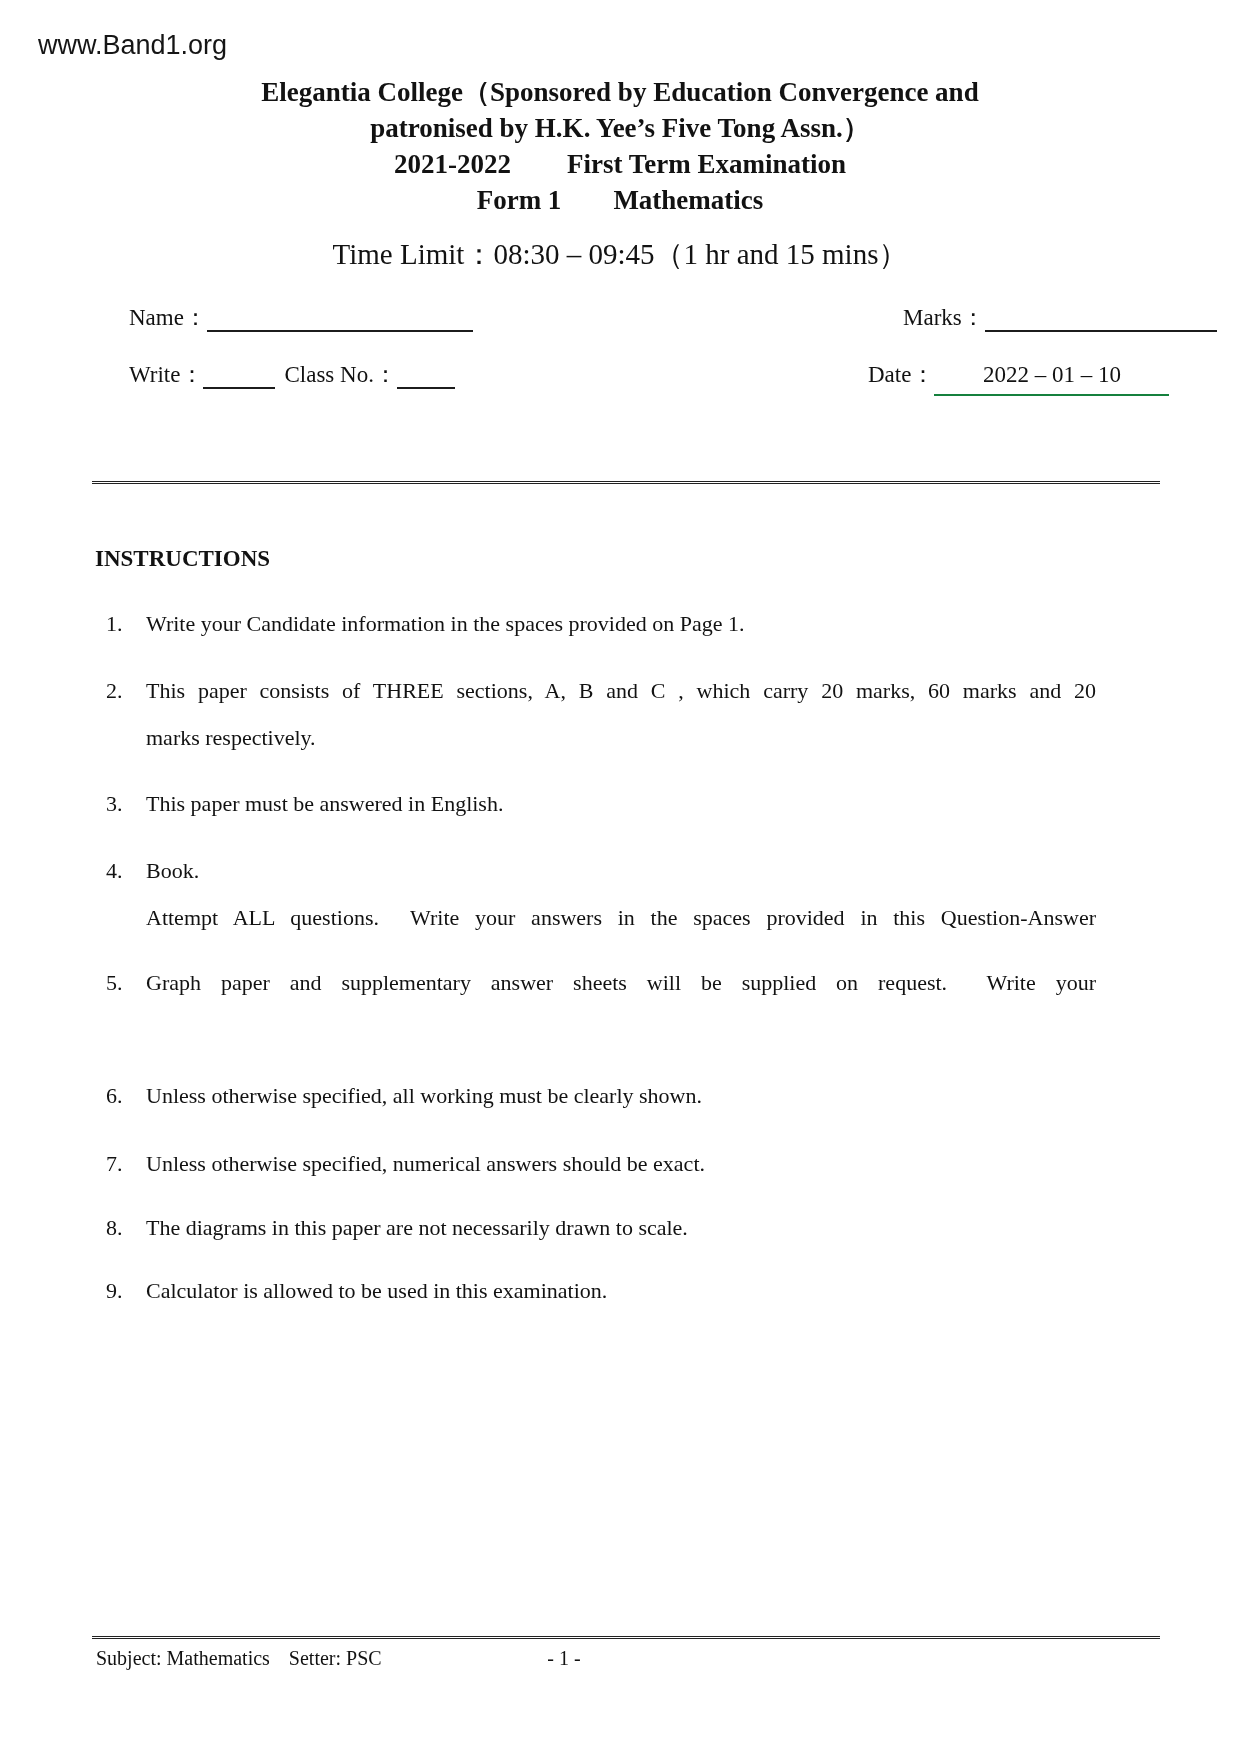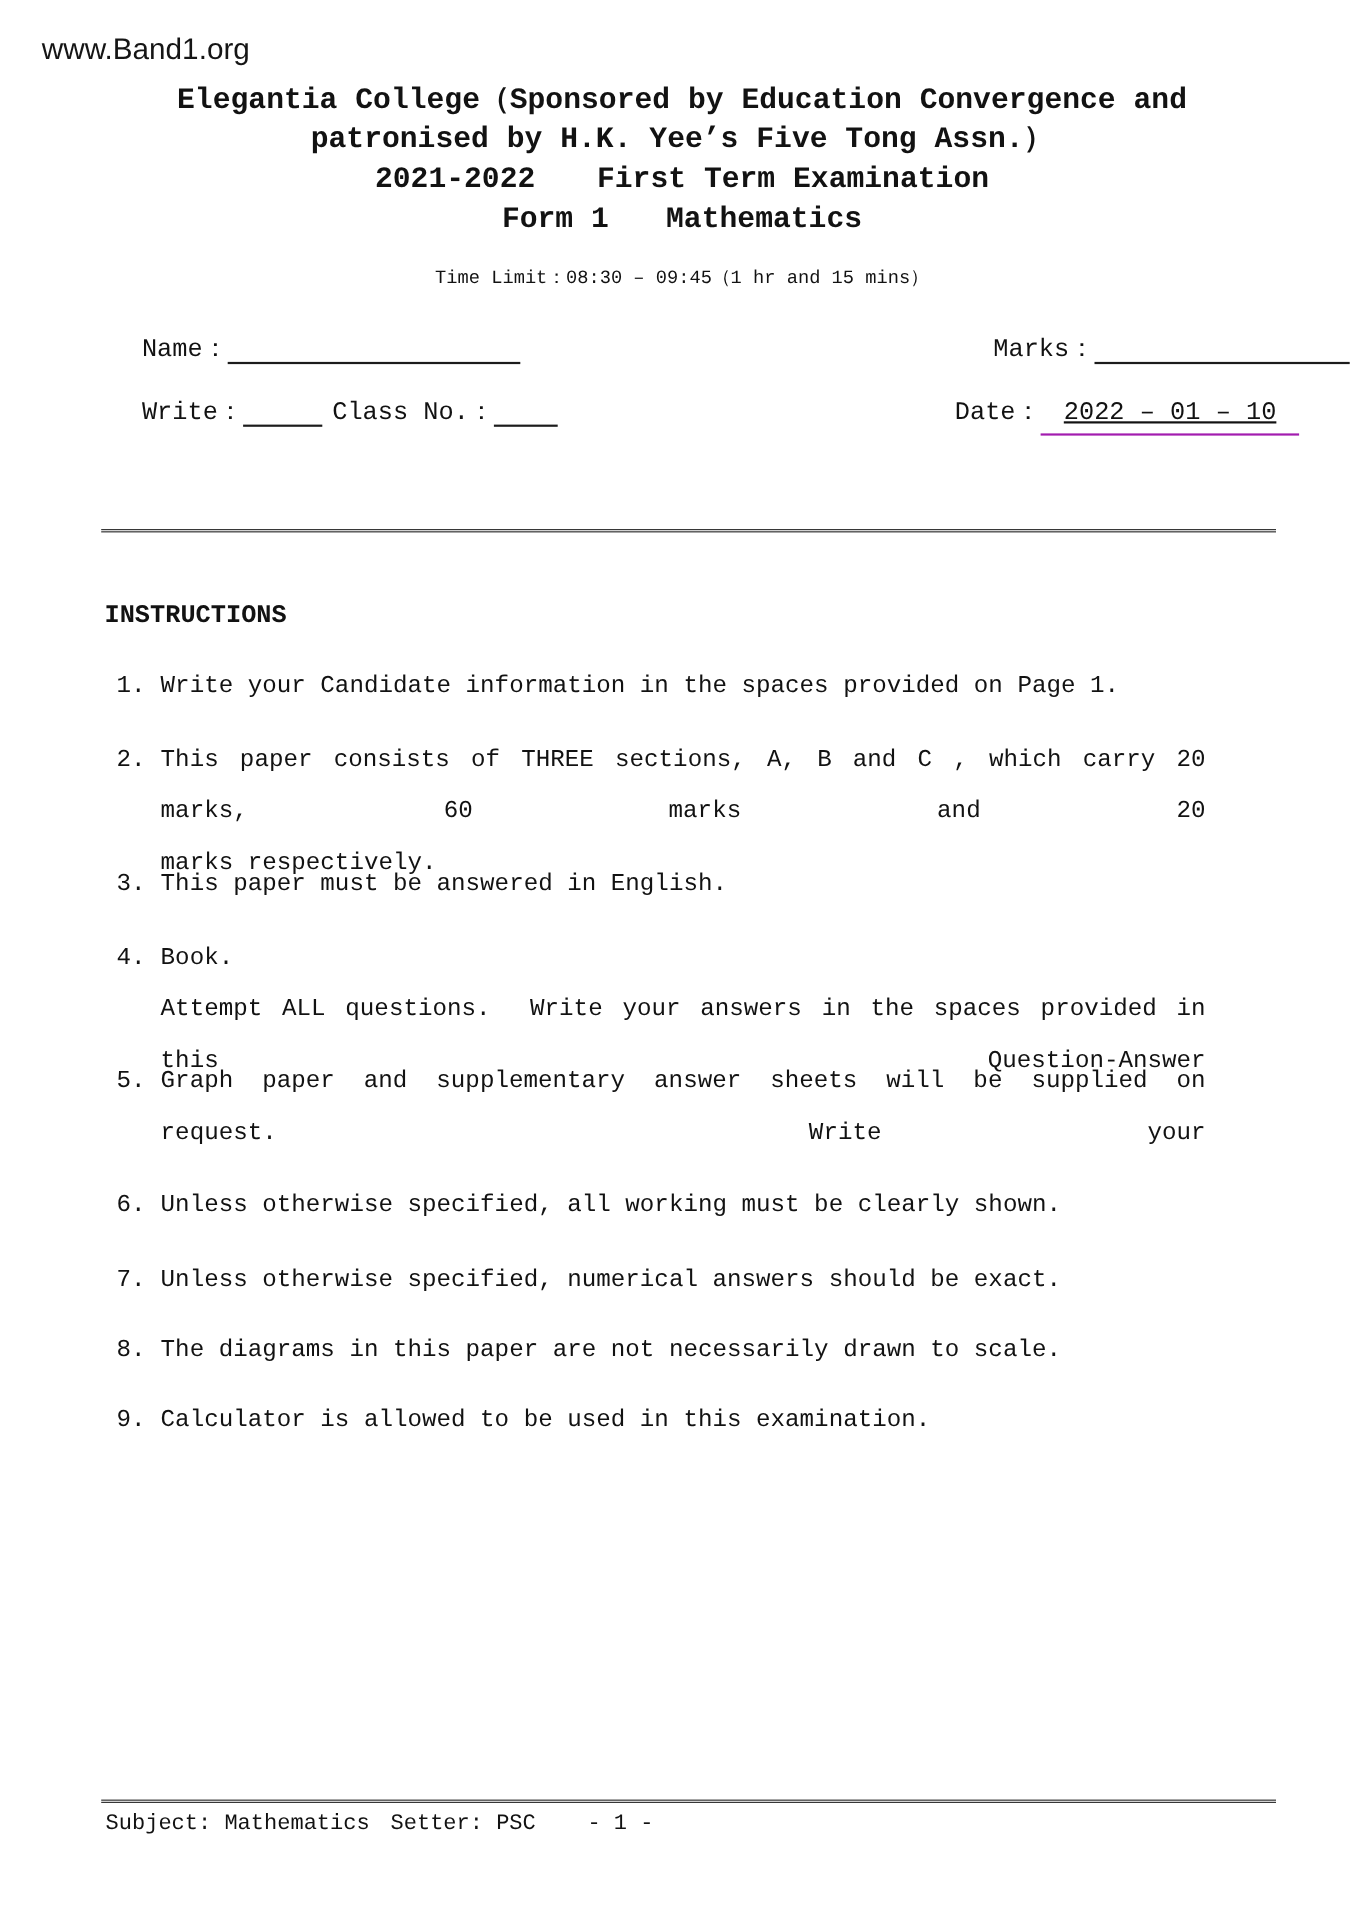--- a/index.html
+++ b/index.html
@@ -5,50 +5,50 @@
   html,body{margin:0;padding:0;background:#ffffff;}
   .page{
     position:relative;
     width:1240px;height:1754px;
     background:#ffffff;
     color:#121212;
     font-family:"Liberation Serif", serif;
     overflow:hidden;
     padding-left:32px;
   }
-  .abs{position:absolute;font-family:Liberation Mono, monospace;}
+  .abs{position:absolute;}
   .watermark{
     left:38px;top:28px;
     font-family:"Liberation Sans", sans-serif;
     font-size:27px;line-height:34px;color:#151515;
   }
   .title-block{
     left:0;top:74px;width:1240px;
     text-align:center;font-weight:bold;
     font-size:27px;line-height:36px;
   }
   .hgap56{display:inline-block;width:56px;}
   .hgap52{display:inline-block;width:52px;}
   .time-limit{
     left:0;top:238px;width:1240px;text-align:center;
-    font-size:17px;line-height:32px;
+    font-size:29px;line-height:32px;
   }
   .form-row{left:0;top:0;width:1240px;font-size:23px;line-height:32px;}
   .row-name{top:302px;}
   .row-class{top:359px;}
   .fl{position:absolute;}
   .lab{white-space:nowrap;margin-left:33px;}
   .u{display:inline-block;height:1em;border-bottom:2px solid #1c1c1c;vertical-align:-7px;}
   .u-name{width:266px;}
   .u-marks{width:232px;}
   .u-class{width:72px;}
   .u-classno{width:58px;}
   .u-date{
     display:inline-block;width:235px;text-align:center;
-    border-bottom:2px solid #a21caf;padding-bottom:3px;text-decoration:underline;
+    border-bottom:2px solid #15803d;padding-bottom:3px;
   }
   .classno-label{margin-left:9px;}
   .rule{
     left:92px;width:1068px;height:0;
     border-top:3px double #222222;
   }
   .rule-top{top:481px;}
   .rule-bottom{top:1636px;}
   .instr-heading{
     left:95px;top:544px;

